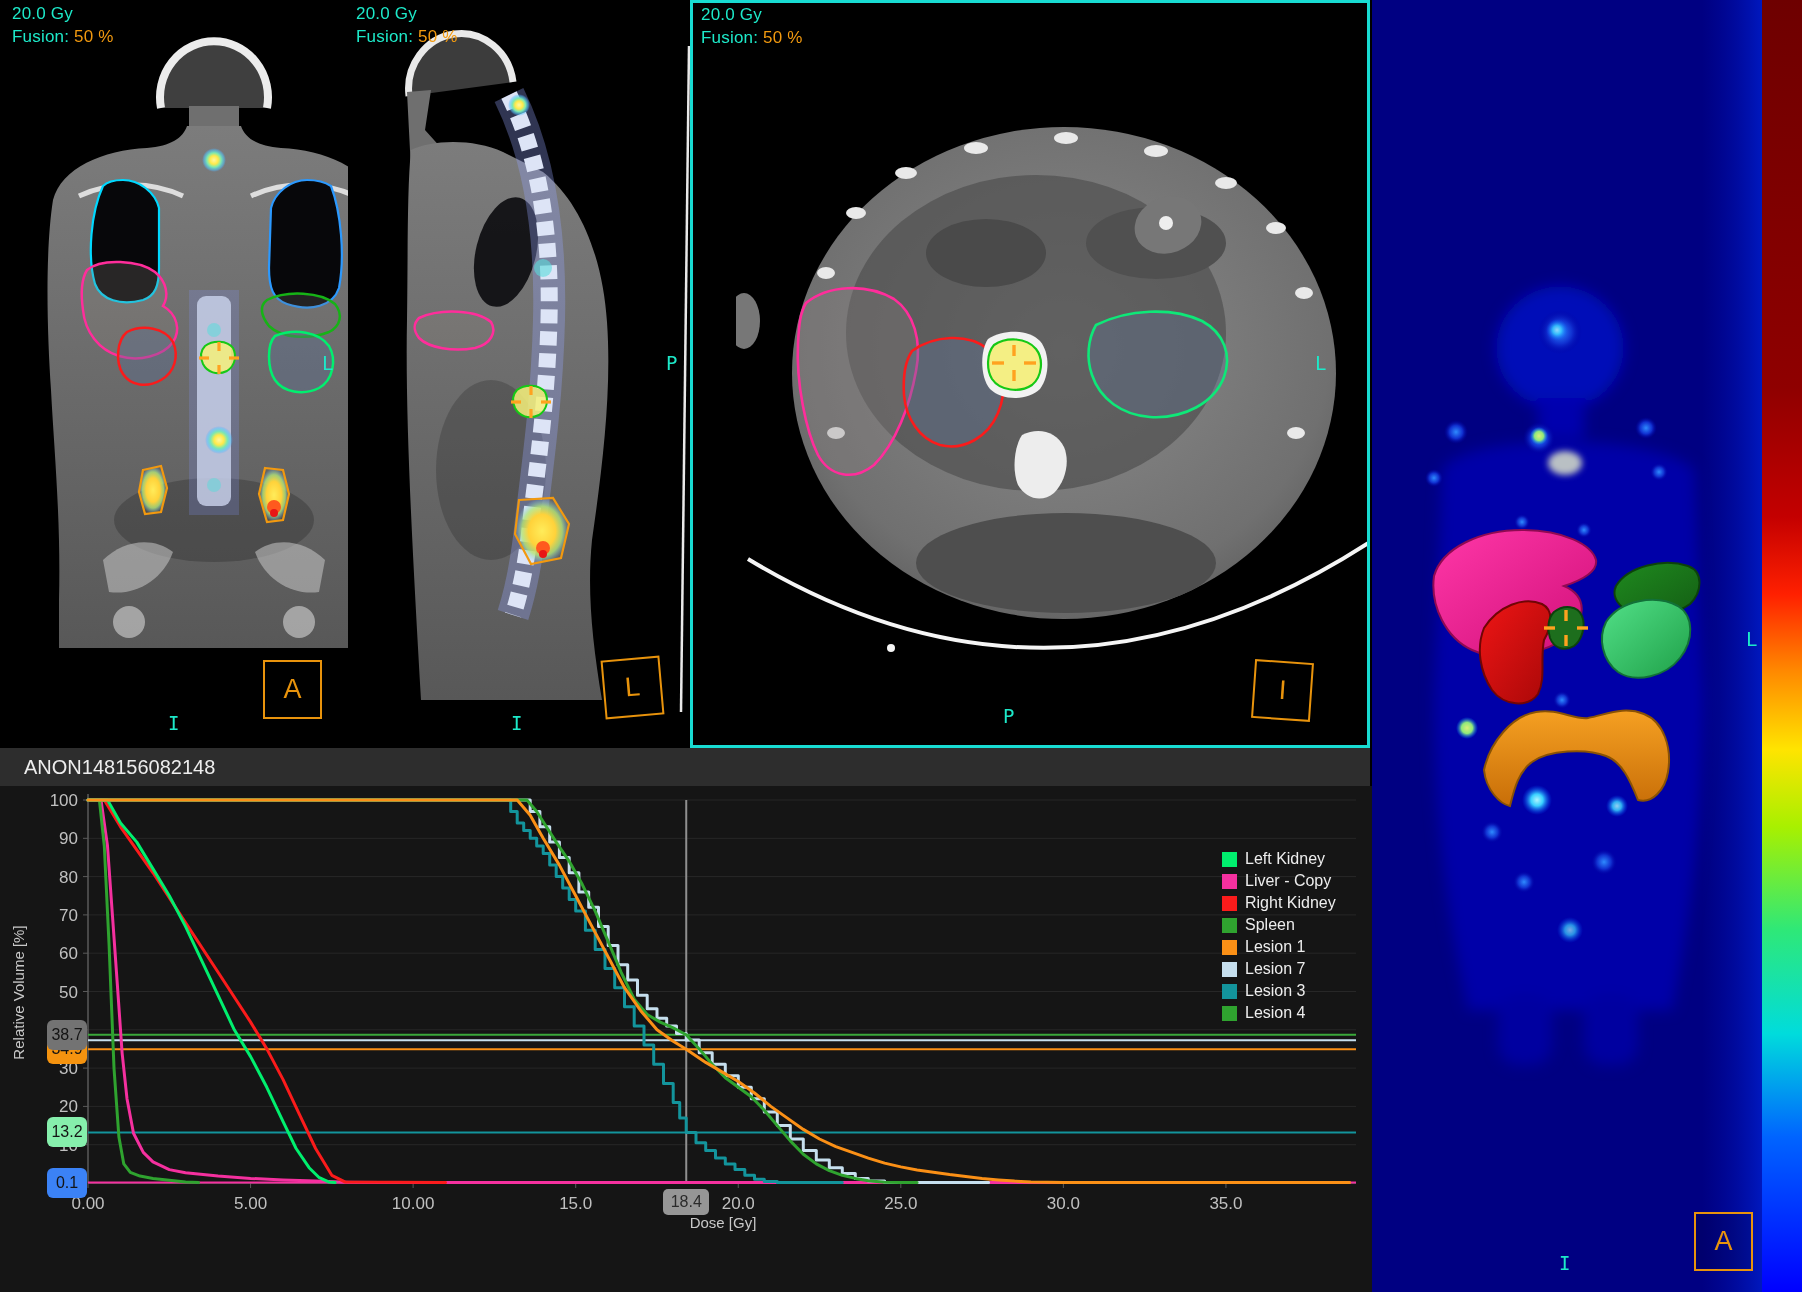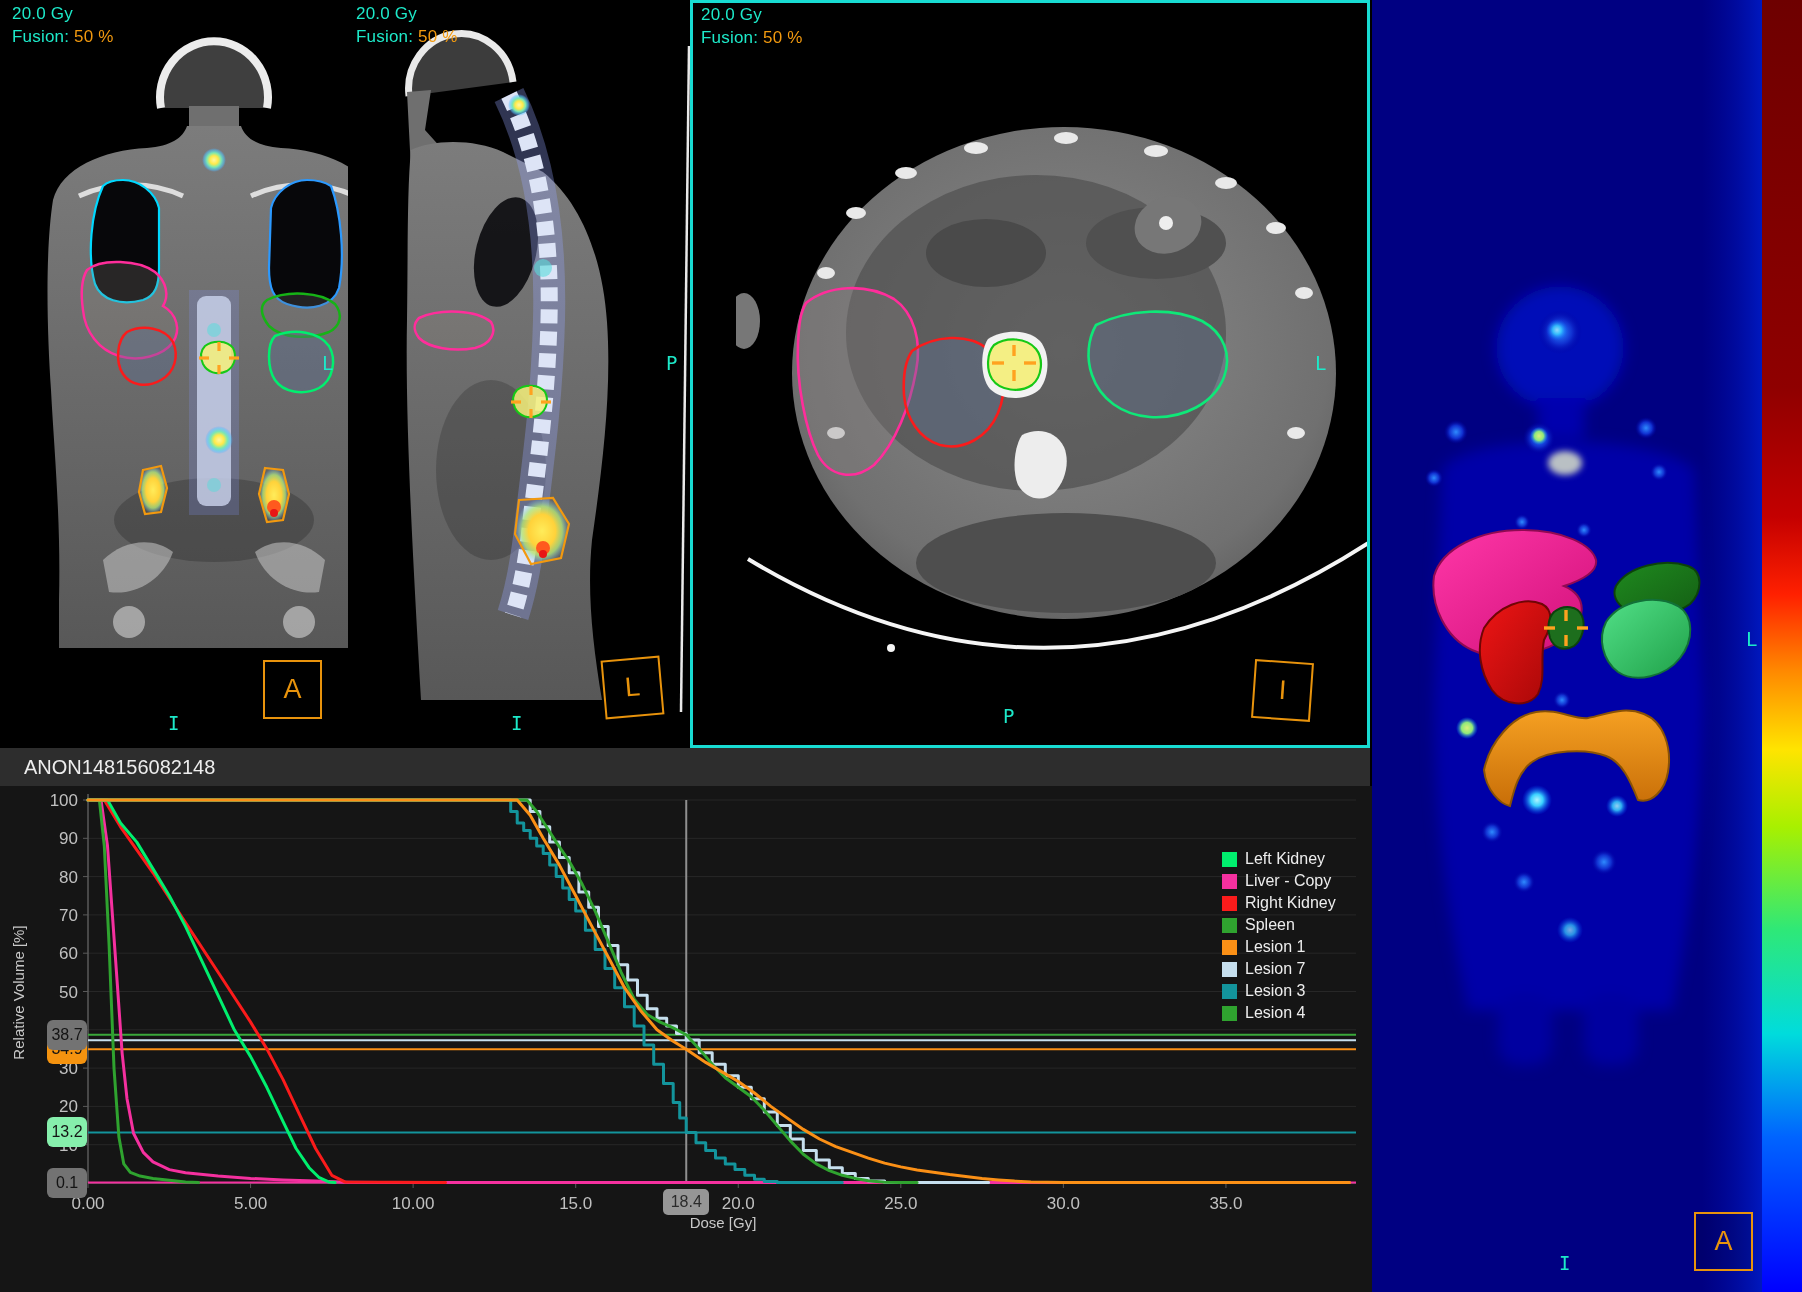--- a/index.html
+++ b/index.html
@@ -329,21 +329,21 @@
       <div class="leg-row">
         <span class="leg-sw" style="background: rgb(47, 163, 47);"></span>
         <span class="leg-tx">Lesion 4</span>
       </div>
     </div>
   <div id="dvh-badges" style="position:absolute;left:0;top:0;width:100%;height:100%;pointer-events:none;">
       <div class="badge" style="left: 47px; top: 239.141px; background: rgb(198, 223, 238); z-index: 1;"></div>
       <div class="badge" style="left: 47px; top: 248.333px; background: rgb(245, 147, 15); z-index: 2;">34.9</div>
       <div class="badge" style="left: 47px; top: 233.779px; background: #737373; z-index: 3;">38.7</div>
       <div class="badge" style="left: 47px; top: 331.444px; background: #86efac; z-index: 1;">13.2</div>
-      <div class="badge" style="left: 47px; top: 381.617px; background: #737373; z-index: 1; text-align: center;">0.1</div>
+      <div class="badge" style="left: 47px; top: 381.617px; background: #3b82f6; z-index: 1; text-align: center;">0.1</div>
       <div id="marker-badge" style="left: 663.236px; top: 403px; text-align: center;">18.4</div>
     </div>
 </div>
 
 <div id="mip">
   <svg width="430" height="1292" viewBox="0 0 430 1292">
     <defs>
       <linearGradient id="gRain2" x1="0" y1="0" x2="0" y2="1">
         <stop offset="0" stop-color="#6e0000"></stop>
           <stop offset="0.3" stop-color="#8f0000"></stop>

